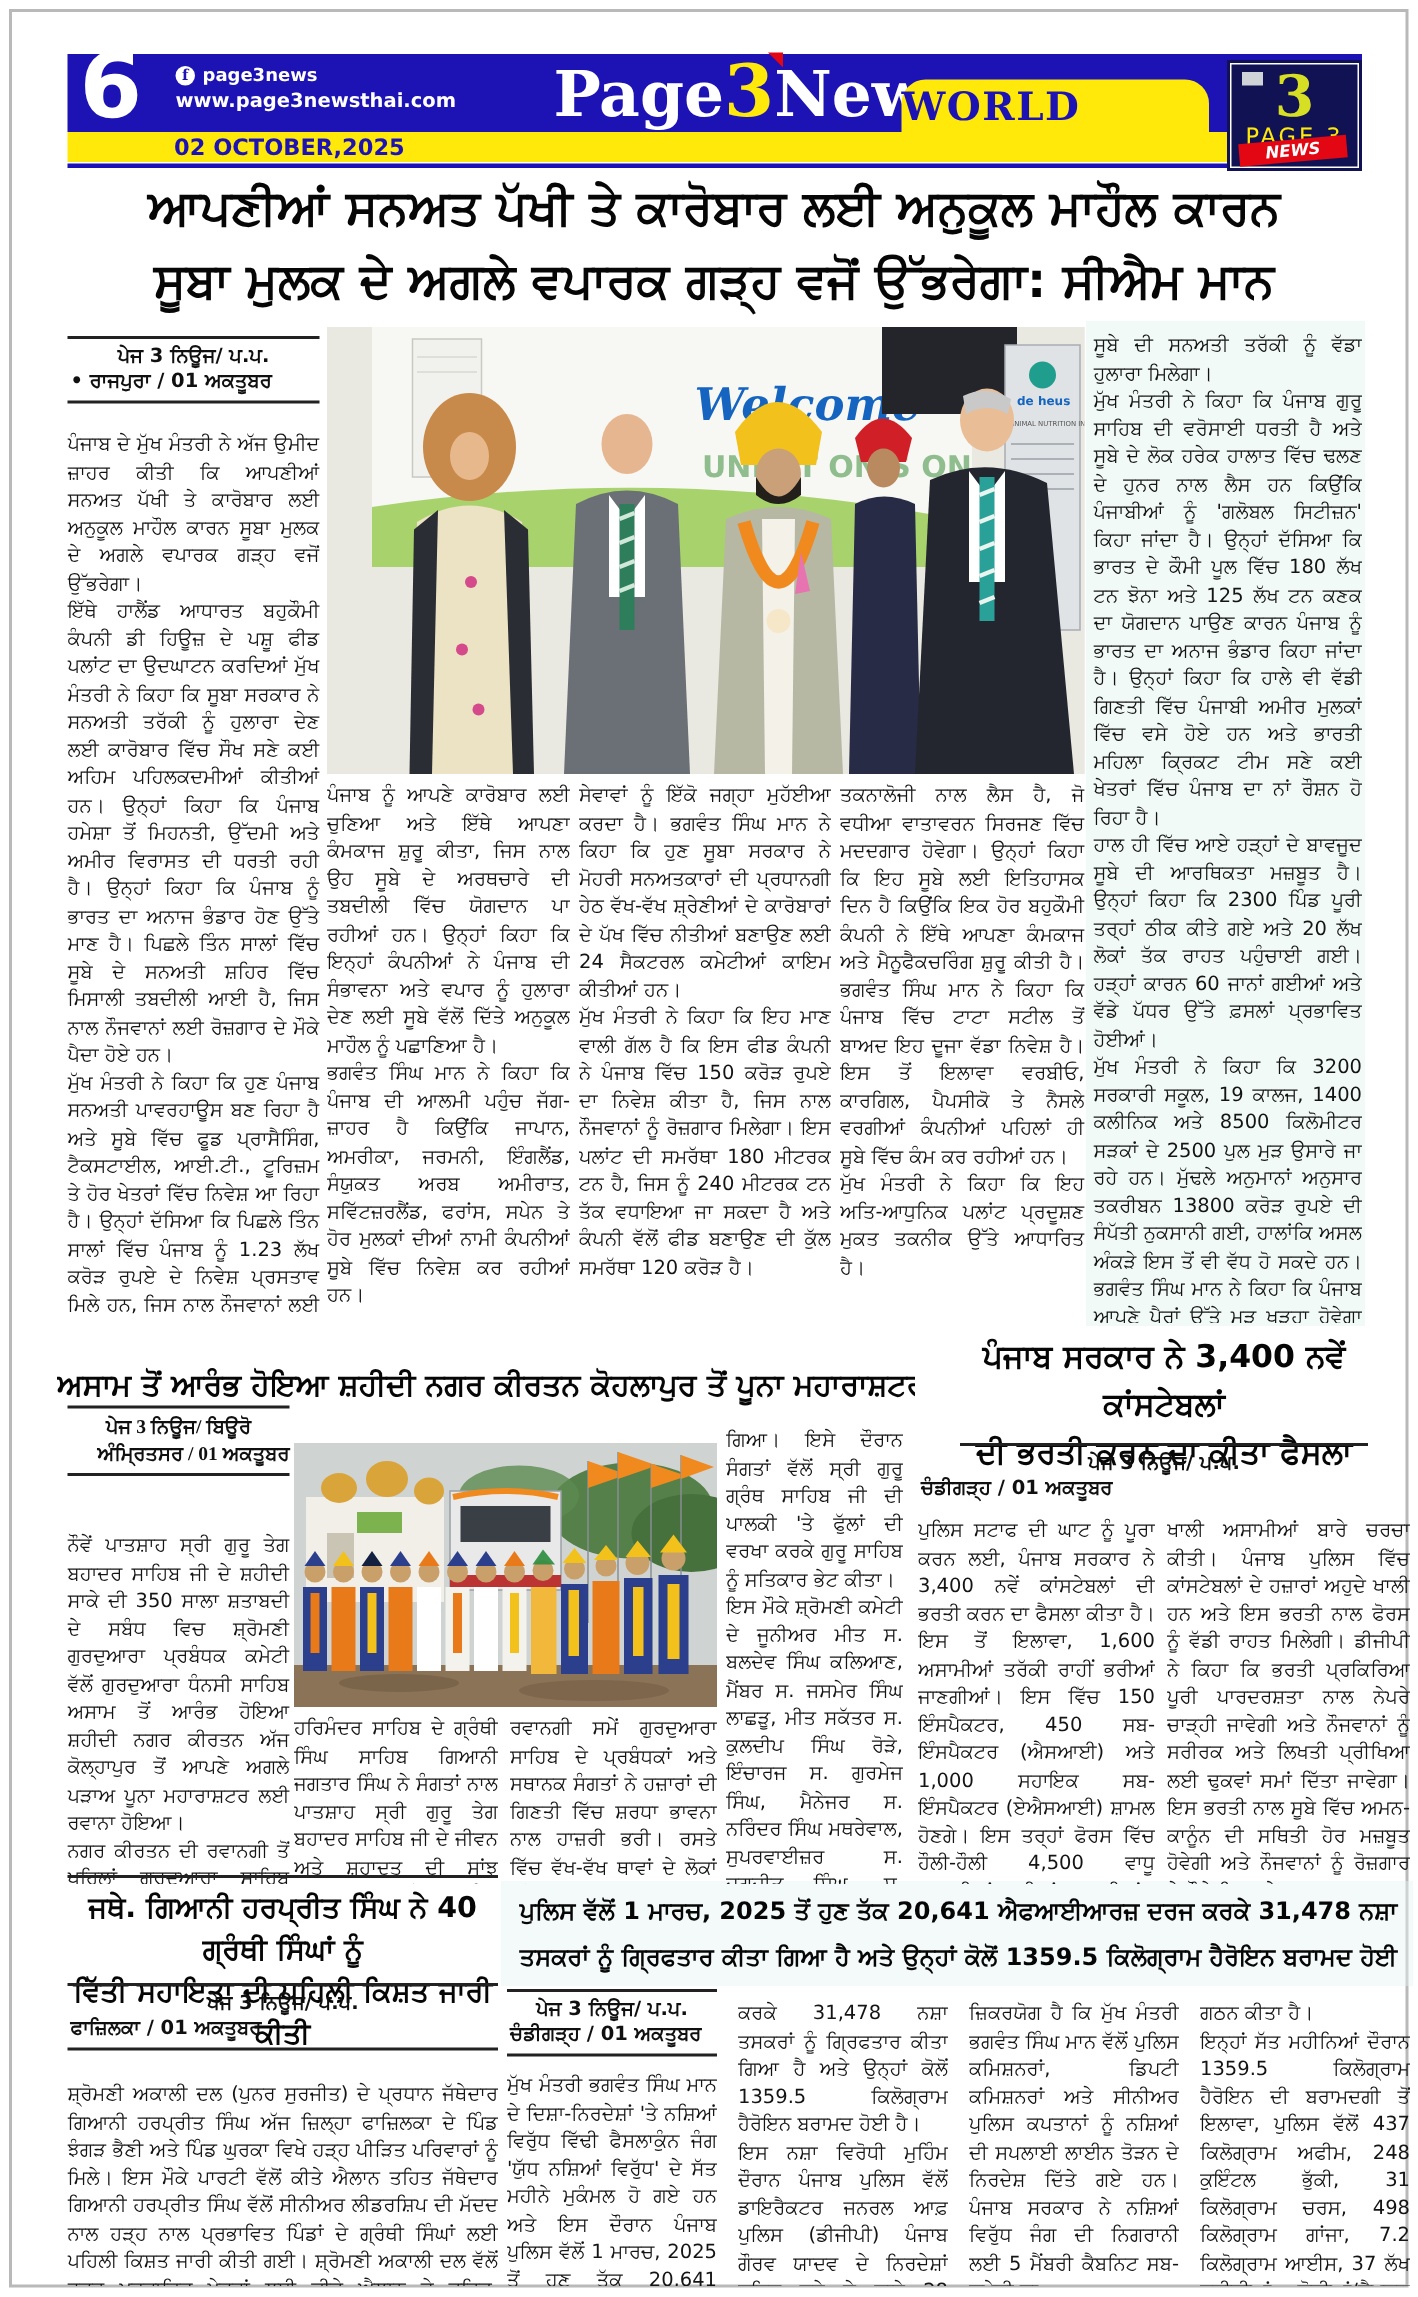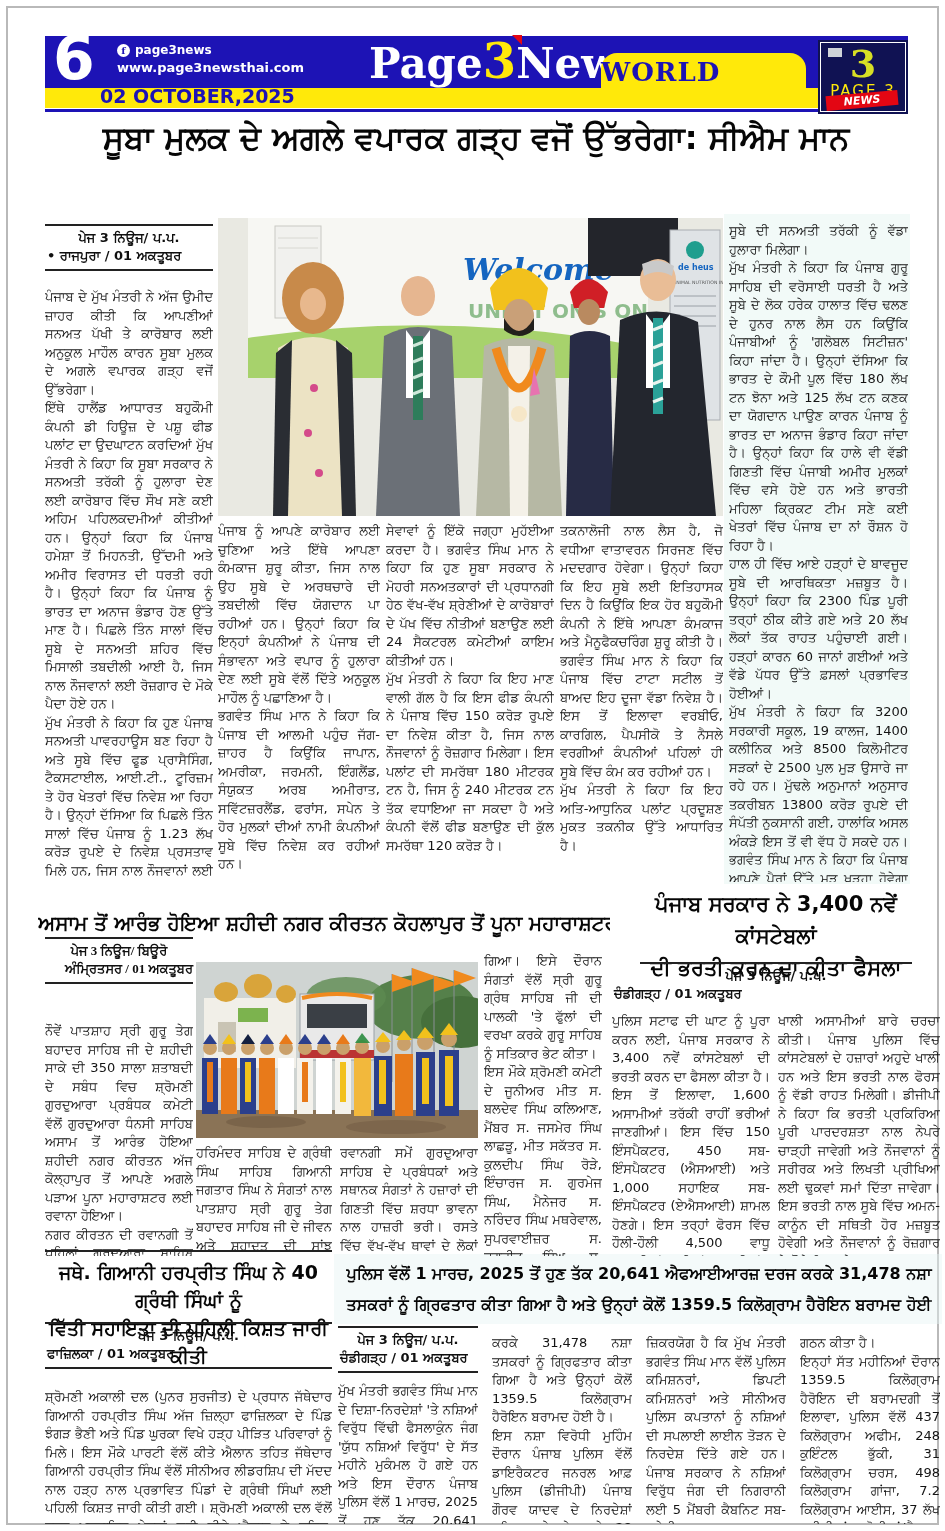--- a/index.html
+++ b/index.html
@@ -26,21 +26,21 @@
   #worldtab{position:absolute;right:102px;bottom:19px;width:205px;height:36px;background:#ffe90a;
         border-radius:16px 16px 0 0;text-align:left;}
   #worldtab span{font-family:"DejaVu Serif",serif;font-weight:bold;font-size:26px;color:#1d13b5;line-height:38px;letter-spacing:1px;}
   #badge{position:absolute;right:0;top:4px;width:90px;height:74px;background:#101253;z-index:5;
         box-shadow:inset 0 0 0 2px #101253, inset 0 0 0 3px #ffffff;text-align:center;}
   #badge .bflag{position:absolute;left:10px;top:8px;width:14px;height:9px;background:#cfd3d8;}
   #badge .b3{font-size:38px;font-weight:bold;color:#d7df25;line-height:40px;margin-top:4px;font-family:"DejaVu Serif",serif;}
   #badge .blbl{font-size:15px;font-weight:normal;color:#ffe90a;letter-spacing:2px;margin-top:-2px;}
   #badge .bribbon{position:absolute;left:8px;bottom:6px;width:72px;height:15px;background:#e30613;
         transform:rotate(-5deg);color:#ffffff;font-style:italic;font-weight:bold;font-size:11px;line-height:15px;}
-  #datebar{position:absolute;left:55px;bottom:1px;font-size:19px;font-weight:bold;color:#1d13b5;}
+  #datebar{position:absolute;left:71px;bottom:1px;font-size:15px;font-weight:bold;color:#1d13b5;}
   #hdrline{position:absolute;left:45px;top:109px;width:863px;height:3px;background:#1d13b5;}
 
   
   .tint{background:#e7f5f3;}
 
   
   .headline{font-weight:bold;color:#060606;text-align:center;}
   #lead-hl{left:42px;top:114px;width:868px;font-size:32px;line-height:49px;}
   .kicker{color:#e10000;font-weight:bold;font-size:16px;text-align:center;white-space:nowrap;}
   .hl2{font-size:20px;line-height:30px;}
@@ -82,20 +82,21 @@
       <div class="bribbon">NEWS</div>
     </div>
     <div id="datebar">02 OCTOBER,2025</div>
   </div>
   <div id="hdrline" class="abs"></div>
 
   <div class="abs tint" style="left:724px;top:214px;width:186px;height:670px;opacity:.55;"></div>
   <div class="abs tint" style="left:334px;top:1254px;width:608px;height:70px;opacity:.45;"></div>
 
   <div id="lead-hl" class="abs headline">
+    <div>ਆਪਣੀਆਂ ਸਨਅਤ ਪੱਖੀ ਤੇ ਕਾਰੋਬਾਰ ਲਈ ਅਨੁਕੂਲ ਮਾਹੌਲ ਕਾਰਨ</div>
     <div>ਸੂਬਾ ਮੁਲਕ ਦੇ ਅਗਲੇ ਵਪਾਰਕ ਗੜ੍ਹ ਵਜੋਂ ਉੱਭਰੇਗਾ: ਸੀਐਮ ਮਾਨ</div>
   </div>
 
   <div class="abs byline" style="left:45px;top:222px;width:168px;">
     <div class="rule"></div>
     <div class="credit">ਪੇਜ 3 ਨਿਊਜ/ ਪ.ਪ.</div>
     <div class="dateline">•  ਰਾਜਪੁਰਾ / 01 ਅਕਤੂਬਰ</div>
     <div class="rule"></div>
   </div>
   <div class="abs col" style="left:45px;top:288px;width:168px;height:592px;">ਪੰਜਾਬ ਦੇ ਮੁੱਖ ਮੰਤਰੀ ਨੇ ਅੱਜ ਉਮੀਦ ਜ਼ਾਹਰ ਕੀਤੀ ਕਿ ਆਪਣੀਆਂ ਸਨਅਤ ਪੱਖੀ ਤੇ ਕਾਰੋਬਾਰ ਲਈ ਅਨੁਕੂਲ ਮਾਹੌਲ ਕਾਰਨ ਸੂਬਾ ਮੁਲਕ ਦੇ ਅਗਲੇ ਵਪਾਰਕ ਗੜ੍ਹ ਵਜੋਂ ਉੱਭਰੇਗਾ।

